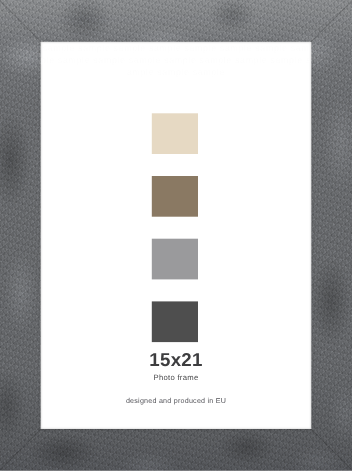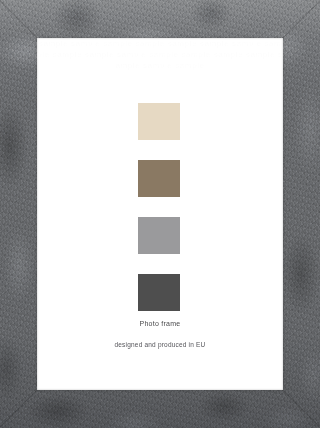--- a/index.html
+++ b/index.html
@@ -158,18 +158,19 @@
     <div class="watermark">sample sample sample sample sample sample sample sample sample sample sample sample sample sample sample sample sample sample</div>
 
     <div class="swatches">
       <div class="swatch" style="background: rgb(230, 217, 195);"></div>
       <div class="swatch" style="background: rgb(138, 121, 99);"></div>
       <div class="swatch" style="background: rgb(154, 154, 156);"></div>
       <div class="swatch" style="background: rgb(78, 78, 78);"></div>
     </div>
 
     <div class="caption">
+      <div class="caption-size">15x21</div>
       <div class="caption-sub">Photo frame</div>
       <div class="caption-origin">designed and produced in EU</div>
     </div>
 
   </div>
 </div>
 
 </body></html>

